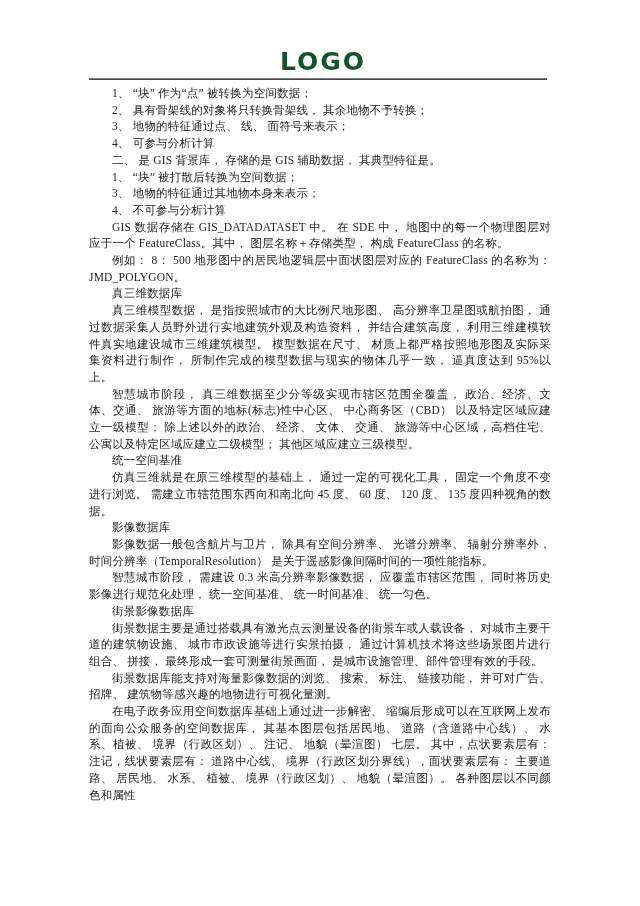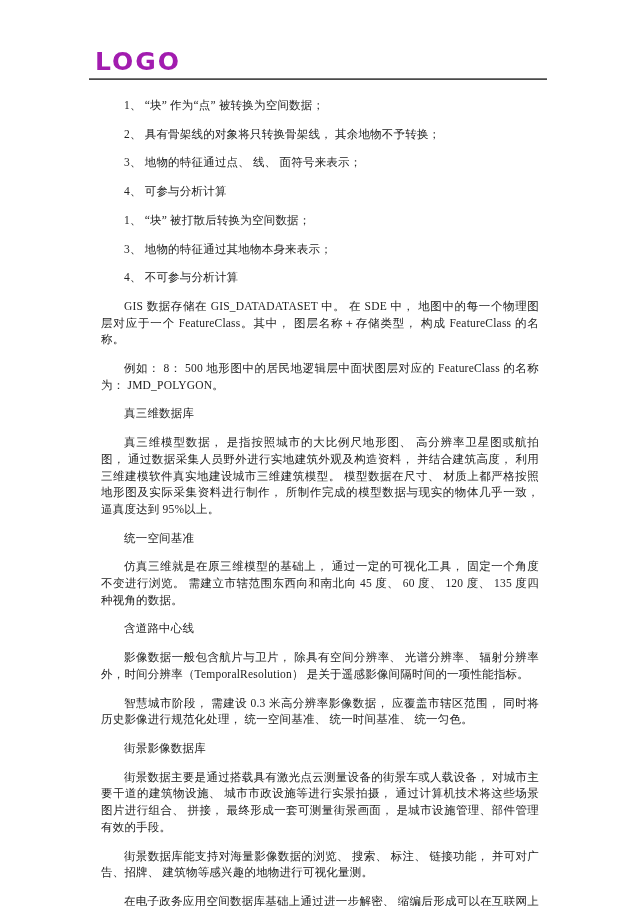--- a/index.html
+++ b/index.html
@@ -31,47 +31,49 @@
   .doc {
     position: absolute;
     top: 85px;
     left: 89px;
     width: 462px;
     font-size: 11.5px;
     line-height: 16.7px;
     text-align: justify;
     letter-spacing: 0.2px;
   }
-  .doc p { margin: 12px; padding: 0; text-indent: 2em; }
+  .doc p { margin: 0; padding: 0; text-indent: 2em; }
 </style>
 </head>
 <body>
 
 <div class="page">
 
   <div class="header">
-    <div class="logo" style="color: #a21caf;">LOGO</div>
+    <div class="logo" style="color: #14532d; text-align: center;">LOGO</div>
     <div class="rule"></div>
   </div>
 
   <div class="doc">
     <p>1、 “块” 作为“点” 被转换为空间数据；</p>
     <p>2、 具有骨架线的对象将只转换骨架线， 其余地物不予转换；</p>
     <p>3、 地物的特征通过点、 线、 面符号来表示；</p>
     <p>4、 可参与分析计算</p>
+    <p>二、 是 GIS 背景库， 存储的是 GIS 辅助数据， 其典型特征是。</p>
     <p>1、 “块” 被打散后转换为空间数据；</p>
     <p>3、 地物的特征通过其地物本身来表示；</p>
     <p>4、 不可参与分析计算</p>
     <p>GIS 数据存储在 GIS_DATADATASET 中。 在 SDE 中， 地图中的每一个物理图层对应于一个 FeatureClass。其中， 图层名称＋存储类型， 构成 FeatureClass 的名称。</p>
     <p>例如： 8： 500 地形图中的居民地逻辑层中面状图层对应的 FeatureClass 的名称为： JMD_POLYGON。</p>
     <p>真三维数据库</p>
     <p>真三维模型数据， 是指按照城市的大比例尺地形图、 高分辨率卫星图或航拍图， 通过数据采集人员野外进行实地建筑外观及构造资料， 并结合建筑高度， 利用三维建模软件真实地建设城市三维建筑模型。 模型数据在尺寸、 材质上都严格按照地形图及实际采集资料进行制作， 所制作完成的模型数据与现实的物体几乎一致， 逼真度达到 95%以上。</p>
+    <p>智慧城市阶段， 真三维数据至少分等级实现市辖区范围全覆盖， 政治、经济、文体、交通、 旅游等方面的地标(标志)性中心区、 中心商务区（CBD） 以及特定区域应建立一级模型； 除上述以外的政治、 经济、 文体、 交通、 旅游等中心区域，高档住宅、 公寓以及特定区域应建立二级模型； 其他区域应建立三级模型。</p>
     <p>统一空间基准</p>
     <p>仿真三维就是在原三维模型的基础上， 通过一定的可视化工具， 固定一个角度不变进行浏览。 需建立市辖范围东西向和南北向 45 度、 60 度、 120 度、 135 度四种视角的数据。</p>
-    <p>含道路中心线</p>
+    <p>影像数据库</p>
     <p>影像数据一般包含航片与卫片， 除具有空间分辨率、 光谱分辨率、 辐射分辨率外，时间分辨率（TemporalResolution） 是关于遥感影像间隔时间的一项性能指标。</p>
     <p>智慧城市阶段， 需建设 0.3 米高分辨率影像数据， 应覆盖市辖区范围， 同时将历史影像进行规范化处理， 统一空间基准、 统一时间基准、 统一匀色。</p>
     <p>街景影像数据库</p>
     <p>街景数据主要是通过搭载具有激光点云测量设备的街景车或人载设备， 对城市主要干道的建筑物设施、 城市市政设施等进行实景拍摄， 通过计算机技术将这些场景图片进行组合、 拼接， 最终形成一套可测量街景画面， 是城市设施管理、部件管理有效的手段。</p>
     <p>街景数据库能支持对海量影像数据的浏览、 搜索、 标注、 链接功能， 并可对广告、招牌、 建筑物等感兴趣的地物进行可视化量测。</p>
     <p>在电子政务应用空间数据库基础上通过进一步解密、 缩编后形成可以在互联网上发布的面向公众服务的空间数据库， 其基本图层包括居民地、 道路（含道路中心线）、 水系、植被、 境界（行政区划）、 注记、 地貌（晕渲图） 七层。 其中，点状要素层有： 注记，线状要素层有： 道路中心线、 境界（行政区划分界线），面状要素层有： 主要道路、 居民地、 水系、 植被、 境界（行政区划）、 地貌（晕渲图）。 各种图层以不同颜色和属性</p>
   </div>
 
 </div>
 

